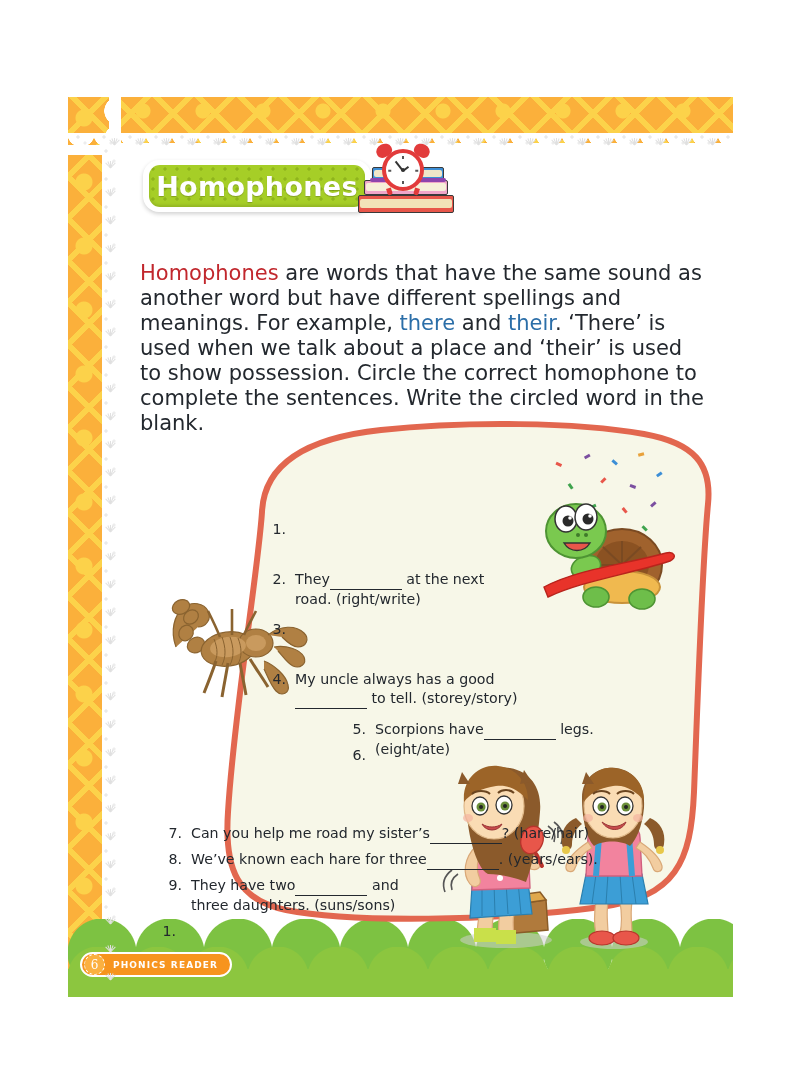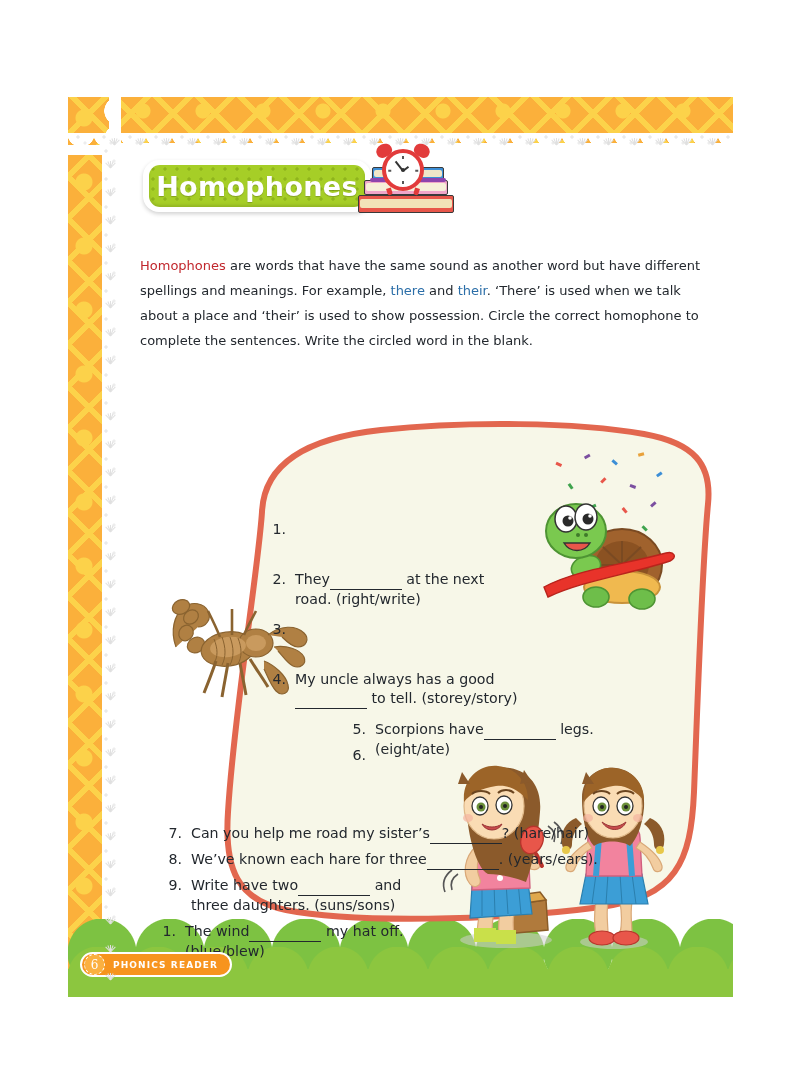--- a/index.html
+++ b/index.html
@@ -188,21 +188,21 @@
   .clock-foot { position: absolute; width: 5px; height: 7px; background: #e23b3b; border-radius: 0 0 2px 2px; }
   .hand { position: absolute; background: #333; transform-origin: bottom center; }
   .tick { position: absolute; width: 1.5px; height: 3px; background: #555; }
 
   
   .instructions {
     position: absolute;
     left: 72px; top: 143px;
     width: 566px;
     font-family: "DejaVu Sans", sans-serif;
-    font-size: 13px;
+    font-size: 21px;
     line-height: 25px;
     color: #23282e;
   }
   .hl-red  { color: #c1272d; }
   .hl-blue { color: #2b6ea8; }
 
   
   .blob-wrap { position: absolute; left: 78px; top: 295px; width: 580px; height: 560px; }
   .blob-svg { position: absolute; left: 0; top: 0; }
 
@@ -550,26 +550,25 @@
         <span class="body"><span>Can you help me road my sister’s</span><span class="blank" style="width:72px;">&nbsp;</span><span>? (hare/hair)</span></span>
       </div>
 
       <div class="q" style="left:14px; top:458px; width:440px;">
         <span class="num">8.</span>
         <span class="body"><span>We’ve known each hare for three</span><span class="blank" style="width:72px;">&nbsp;</span><span>. (years/ears).</span></span>
       </div>
 
       <div class="q" style="left:14px; top:484px; width:250px;">
         <span class="num">9.</span>
-        <span class="body"><span>Write have two</span><span class="blank" style="width:72px;">&nbsp;</span> <span>and three daughters. (suns/sons)</span></span>
+        <span class="body"><span>They have two</span><span class="blank" style="width:72px;">&nbsp;</span> <span>and three daughters. (suns/sons)</span></span>
       </div>
 
       <div class="q" style="left:8px; top:530px; width:260px;">
         <span class="num">1.</span>
-        <span class="body"><span>The wind</span><span class="blank" style="width:72px;">&nbsp;</span> <span>my hat off. (blue/blew)</span></span>
       </div>
 
     </div>
   </div>
 
   <div class="footer-badge">
     <div class="page-circle">6</div>
     <div class="footer-label">PHONICS READER</div>
   </div>
 

